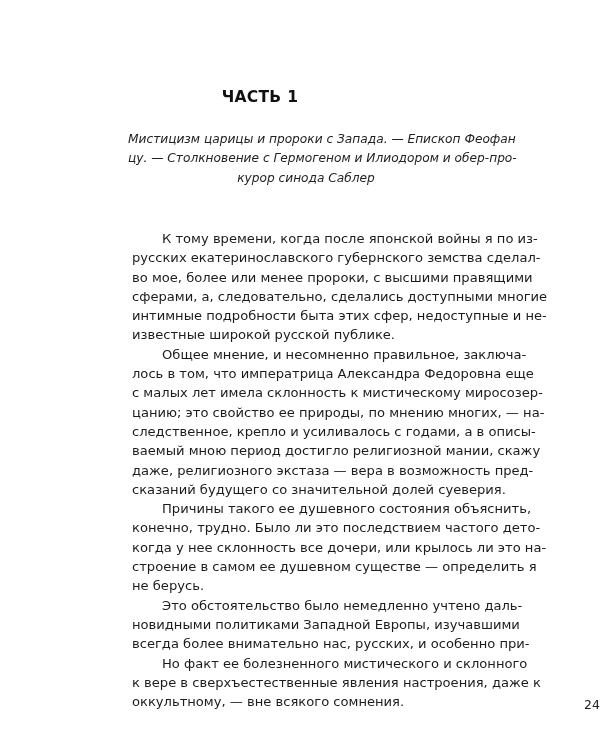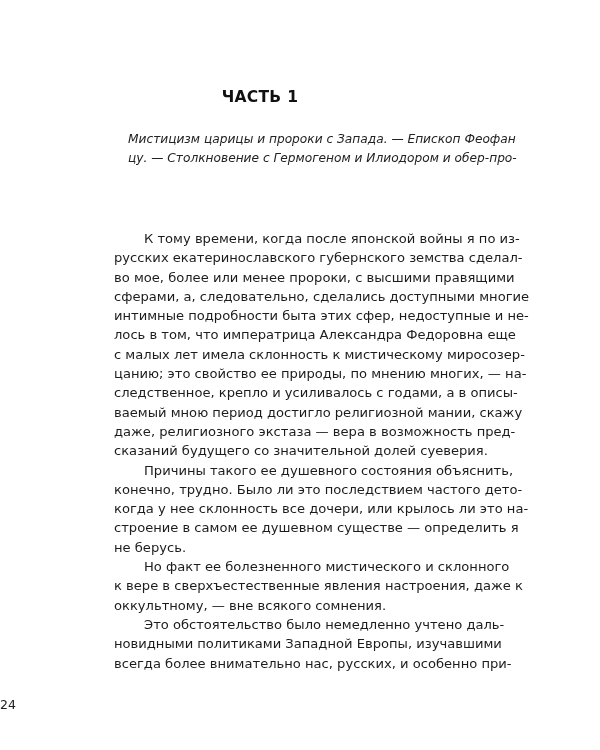--- a/index.html
+++ b/index.html
@@ -8,67 +8,70 @@
   .page { position: absolute; left: 0; top: 0; width: 600px; height: 750px; background: #fff; }
   .chapter-title { position: absolute; top: 88px; left: 0; width: 520px; text-align: center;
                    font-family: "DejaVu Sans", sans-serif; font-weight: bold; font-size: 15.5px;
                    letter-spacing: 0.3px; color: #111; }
   .summary { position: absolute; top: 122px; left: 128px; width: 356px;
              font-family: "DejaVu Sans", sans-serif; font-style: italic; font-size: 12.2px;
              line-height: 19.4px; text-align: center; color: #222; margin-top: 8px; }
   .summary .ln { display: block; white-space: nowrap; }
   .body-text { position: absolute; top: 229px; left: 114px; width: 381px;
                font-family: "DejaVu Sans", sans-serif; font-size: 13.1px; line-height: 19.3px; color: #1c1c1c; }
-  .line { display: block; white-space: nowrap; text-align: justify; text-align-last: justify; height: 19.3px; }
+  .line { display: block; white-space: nowrap; text-align: justify; text-align-last: justify; height: 19.3px; margin-left: 18px; }
   .line.last { text-align-last: left; }
   .line.indent { padding-left: 30px; }
-  .page-number { position: absolute; top: 697px; left: 0; width: 600px; text-align: left;
+  .page-number { position: absolute; top: 697px; left: 0; width: 600px; text-align: right;
                  font-family: "DejaVu Sans", sans-serif; font-size: 12.5px; color: #222; }
 </style>
 </head>
 <body>
 
 <div class="page">
   <div class="chapter-title">ЧАСТЬ 1</div>
 
   <div class="summary">
     <span class="ln">Мистицизм царицы и пророки с Запада. — Епископ Феофан</span>
     <span class="ln">цу. — Столкновение с Гермогеном и Илиодором и обер-про-</span>
+    <span class="ln">курор синода Саблер</span>
   </div>
 
   <div class="body-text">
     <div>
       <span class="line indent">К тому времени, когда после японской войны я по из-</span>
       <span class="line">русских екатеринославского губернского земства сделал-</span>
       <span class="line">во мое, более или менее пророки, с высшими правящими</span>
       <span class="line">сферами, а, следовательно, сделались доступными многие</span>
       <span class="line">интимные подробности быта этих сфер, недоступные и не-</span>
+      <span class="line last">известные широкой русской публике.</span>
     </div>
     <div>
+      <span class="line indent">Общее мнение, и несомненно правильное, заключа-</span>
       <span class="line">лось в том, что императрица Александра Федоровна еще</span>
       <span class="line">с малых лет имела склонность к мистическому миросозер-</span>
       <span class="line">цанию; это свойство ее природы, по мнению многих, — на-</span>
       <span class="line">следственное, крепло и усиливалось с годами, а в описы-</span>
       <span class="line">ваемый мною период достигло религиозной мании, скажу</span>
       <span class="line">даже, религиозного экстаза — вера в возможность пред-</span>
       <span class="line last">сказаний будущего со значительной долей суеверия.</span>
     </div>
     <div>
       <span class="line indent">Причины такого ее душевного состояния объяснить,</span>
       <span class="line">конечно, трудно. Было ли это последствием частого дето-</span>
       <span class="line">когда у нее склонность все дочери, или крылось ли это на-</span>
       <span class="line">строение в самом ее душевном существе — определить я</span>
       <span class="line last">не берусь.</span>
     </div>
     <div>
+      <span class="line indent">Это обстоятельство было немедленно учтено даль-</span>
+      <span class="line">новидными политиками Западной Европы, изучавшими</span>
+      <span class="line">всегда более внимательно нас, русских, и особенно при-</span>
+    </div>
+    <div>
       <span class="line indent">Но факт ее болезненного мистического и склонного</span>
       <span class="line">к вере в сверхъестественные явления настроения, даже к</span>
       <span class="line last">оккультному, — вне всякого сомнения.</span>
-    </div>
-    <div>
-      <span class="line indent">Это обстоятельство было немедленно учтено даль-</span>
-      <span class="line">новидными политиками Западной Европы, изучавшими</span>
-      <span class="line">всегда более внимательно нас, русских, и особенно при-</span>
     </div>
   </div>
 
   <div class="page-number">24</div>
 </div>
 
 </body></html>

